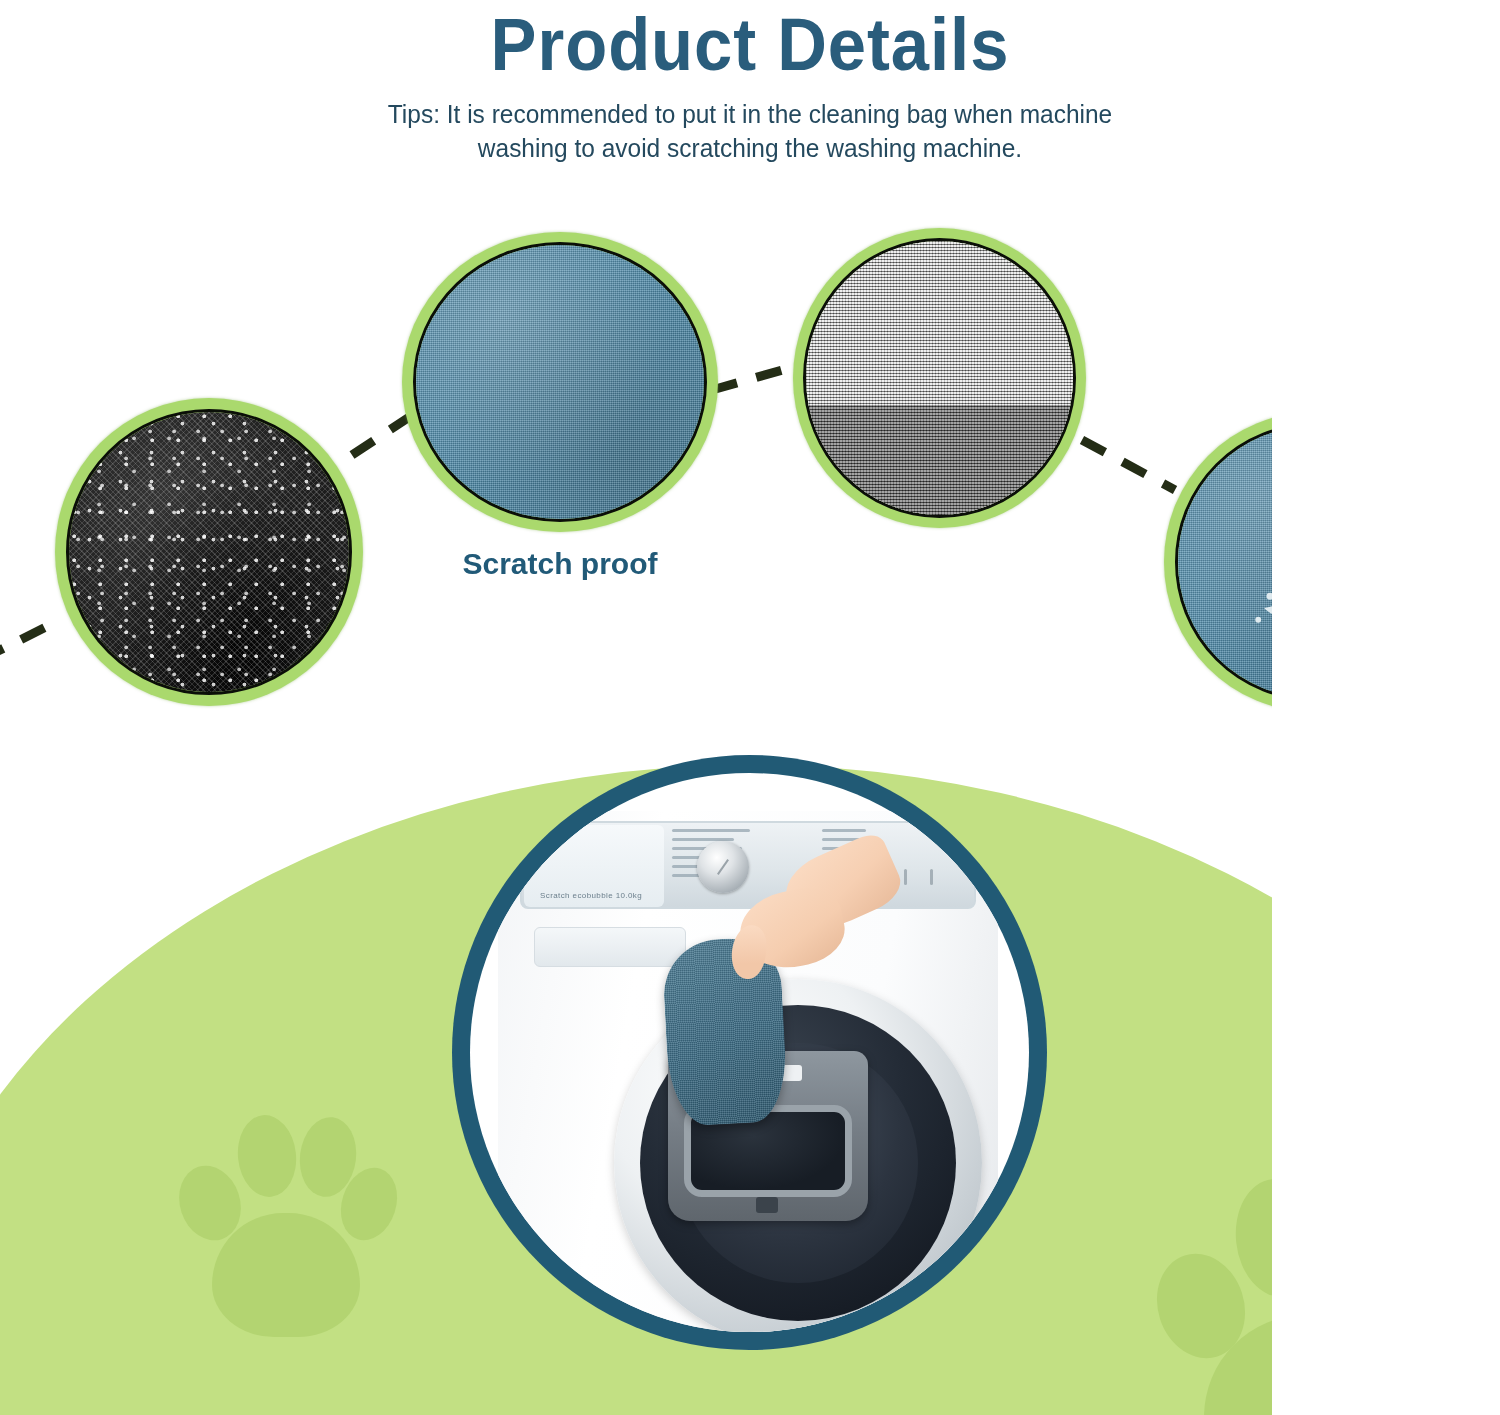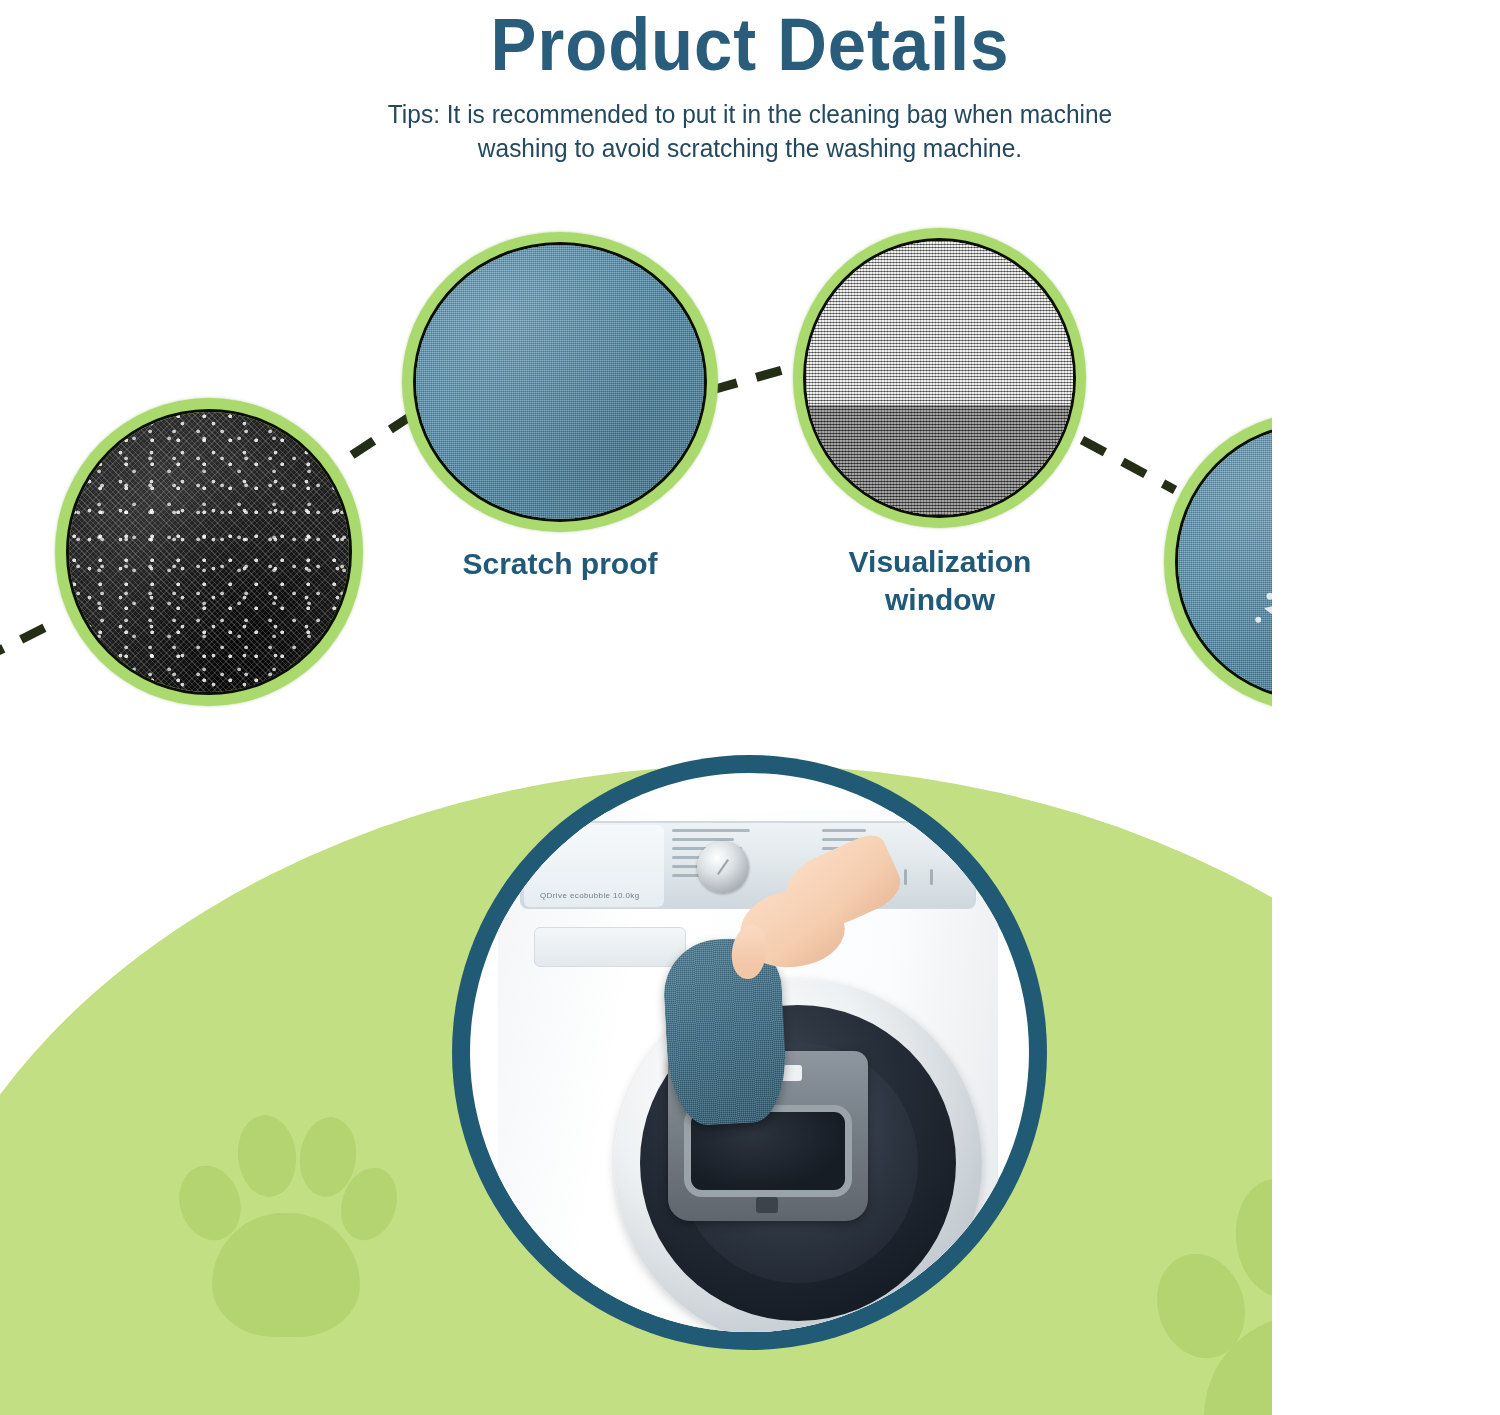--- a/index.html
+++ b/index.html
@@ -356,22 +356,20 @@
   </div>
   <div class="circle-label" style="left:400px; top:545px; width:320px;">Scratch proof</div>
 
   <div class="circle-wrap" style="left:793px; top:228px; width:293px; height:300px;">
     <div class="circle" style="width:293px;height:300px;"></div>
     <div class="circle-inner" style="left:10px;top:10px;width:273px;height:280px;">
       <div class="tex-mesh"></div>
       <div class="tex-mesh-dark"></div>
     </div>
   </div>
-  <div class="circle-label" style="left:780px; top:543px; width:320px;">Visualization
-window</div>
 
   <div class="circle-wrap" style="left:1164px; top:412px; width:300px; height:300px;">
     <div class="circle" style="width:300px;height:300px;"></div>
     <div class="circle-inner" style="left:11px;top:11px;width:278px;height:278px;">
       <div class="tex-linen"></div>
       <svg class="splash" viewBox="0 0 278 278">
         <g fill="#e9f1f5" opacity="0.93">
           <path d="M138 78 C150 92 156 110 152 130 C150 142 140 150 134 162 C142 152 156 146 166 134
                    C178 120 182 100 176 82 C172 96 164 108 154 116 C150 104 146 90 138 78 Z"></path>
           <path d="M152 130 C160 140 168 152 170 168 C172 182 166 196 156 204 C162 190 160 176 152 166
@@ -414,21 +412,21 @@
       <div class="toe" style="left:0px;   top:250px; width:80px;  height:96px; transform:rotate(-24deg);"></div>
     </div>
 
     <div class="wm-ring">
       <div class="wm-inner">
 
         <div class="wm-body">
 
           <div class="wm-panel">
             <div class="wm-panel-left"></div>
-            <div class="wm-brand">QDrive  ecobubble  10.0kg</div>
+            <div class="wm-brand">Scratch  ecobubble  10.0kg</div>
 
             <div class="wm-texts">
               <div class="wm-txtline" style="width:78px;"></div>
               <div class="wm-txtline" style="width:62px;"></div>
               <div class="wm-txtline" style="width:70px;"></div>
               <div class="wm-txtline" style="width:58px;"></div>
               <div class="wm-txtline" style="width:66px;"></div>
               <div class="wm-txtline" style="width:52px;"></div>
             </div>
             <div class="wm-texts" style="left:300px; top:6px; width:150px;">

